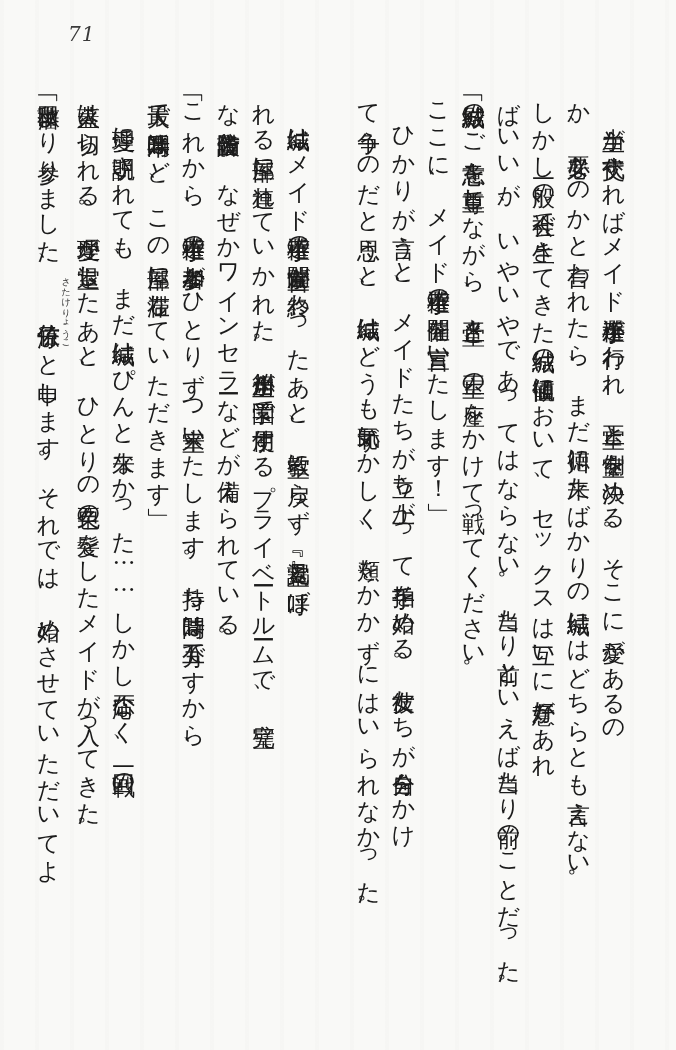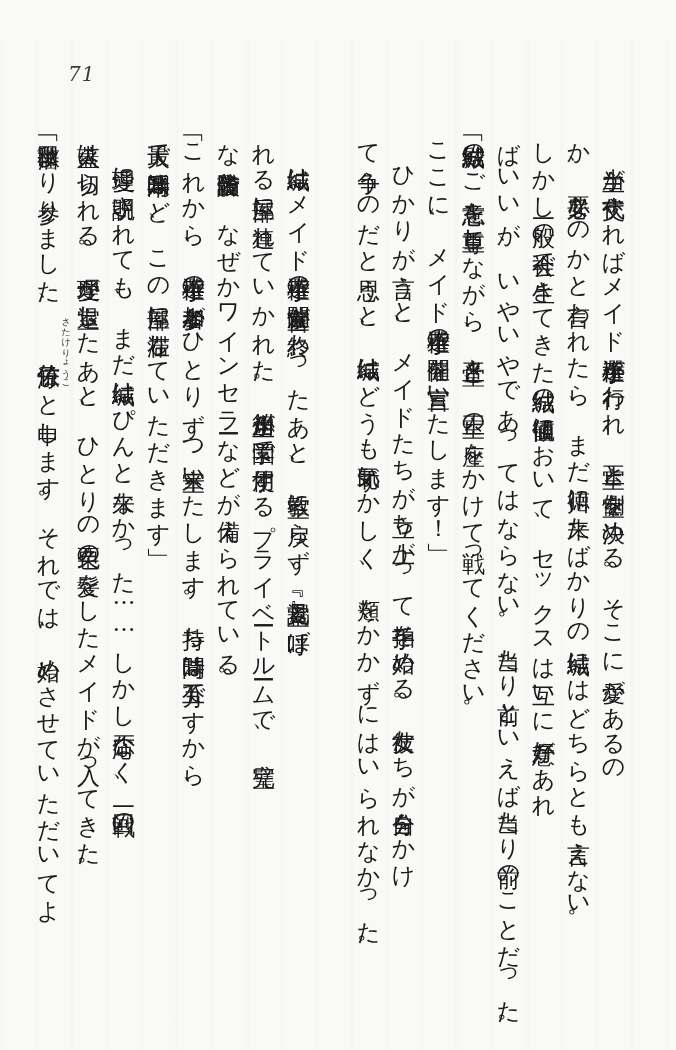--- a/index.html
+++ b/index.html
@@ -15,21 +15,20 @@
     font-family: "DejaVu Serif", "Liberation Serif", serif;
   }
   .page {
     position: absolute;
     inset: 0;
     
     background:
       repeating-linear-gradient(90deg,
         rgba(0,0,0,0.012) 0 4px,
         rgba(0,0,0,0) 4px 35px);
-    margin-top: 40px;
   }
   .page-number {
     position: absolute;
     top: 22px;
     left: 68px;
     font-size: 20px;
     font-style: italic;
     color: #3a3a3a;
     letter-spacing: 1px;
   }

